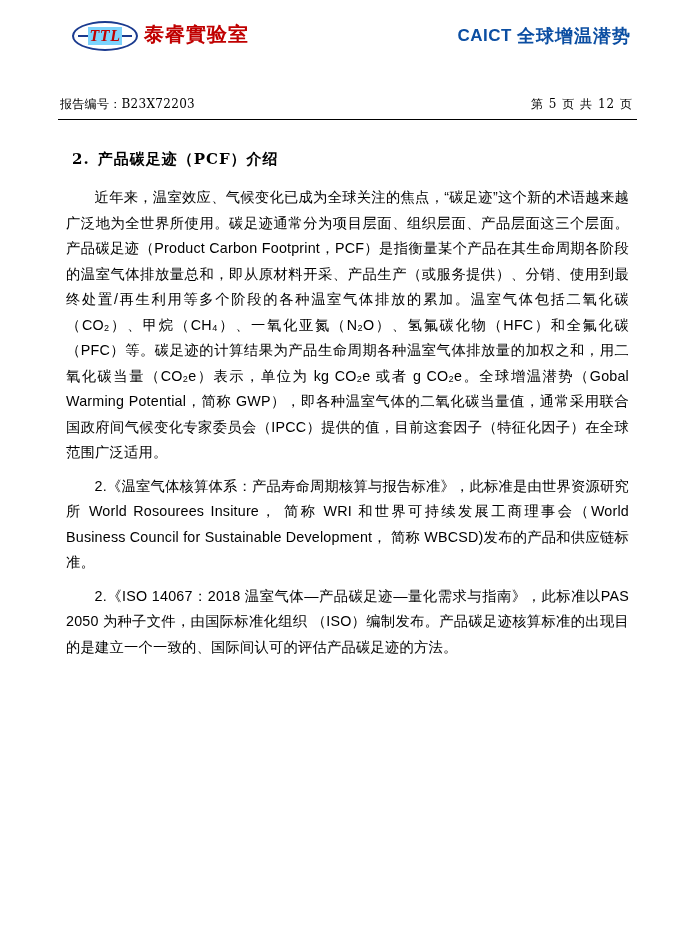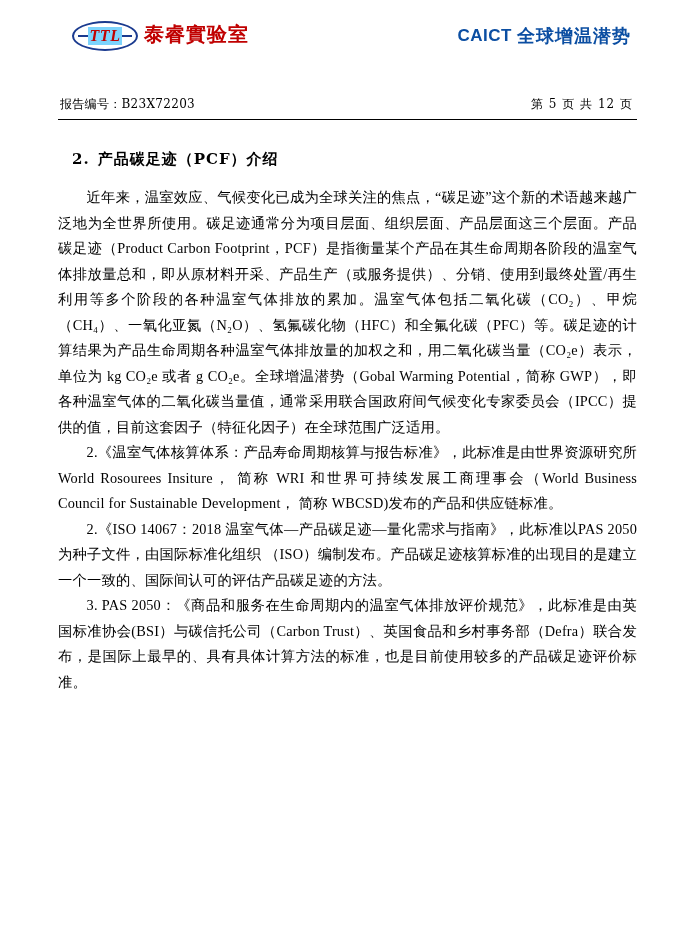--- a/index.html
+++ b/index.html
@@ -135,24 +135,24 @@
     font-weight: bold;
     margin: 30px 0 16px 14px;
     letter-spacing: 1px;
   }
   h1.section-title .num {
     margin-right: 8px;
   }
 
   
   .body-text p {
-    font-family: Liberation Serif, serif;
+    font-family: Liberation Sans, sans-serif;
     font-size: 14.3px;
     line-height: 25.5px;
-    margin: 0;
+    margin: 8px;
     text-align: justify;
     text-justify: inter-ideograph;
     text-indent: 2em;
     letter-spacing: 0.2px;
   }
   .body-text p.listitem {
     text-indent: 2em;
   }
   .body-text p + p {
     margin-top: 0;
@@ -186,16 +186,15 @@
   <hr class="rule">
 
   <h1 class="section-title">
     <span class="num">2.</span><span>产品碳足迹（PCF）介绍</span>
   </h1>
 
   <div class="body-text">
     <p>近年来，温室效应、气候变化已成为全球关注的焦点，“碳足迹”这个新的术语越来越广泛地为全世界所使用。碳足迹通常分为项目层面、组织层面、产品层面这三个层面。产品碳足迹（Product Carbon Footprint，PCF）是指衡量某个产品在其生命周期各阶段的温室气体排放量总和，即从原材料开采、产品生产（或服务提供）、分销、使用到最终处置/再生利用等多个阶段的各种温室气体排放的累加。温室气体包括二氧化碳（CO₂）、甲烷（CH₄）、一氧化亚氮（N₂O）、氢氟碳化物（HFC）和全氟化碳（PFC）等。碳足迹的计算结果为产品生命周期各种温室气体排放量的加权之和，用二氧化碳当量（CO₂e）表示，单位为 kg CO₂e 或者 g CO₂e。全球增温潜势（Gobal Warming Potential，简称 GWP），即各种温室气体的二氧化碳当量值，通常采用联合国政府间气候变化专家委员会（IPCC）提供的值，目前这套因子（特征化因子）在全球范围广泛适用。</p>
     <p class="listitem">2.《温室气体核算体系：产品寿命周期核算与报告标准》，此标准是由世界资源研究所 World Rosourees Insiture， 简称 WRI 和世界可持续发展工商理事会（World Business Council for Sustainable Development， 简称 WBCSD)发布的产品和供应链标准。</p>
     <p class="listitem">2.《ISO 14067：2018 温室气体—产品碳足迹—量化需求与指南》，此标准以PAS 2050 为种子文件，由国际标准化组织 （ISO）编制发布。产品碳足迹核算标准的出现目的是建立一个一致的、国际间认可的评估产品碳足迹的方法。</p>
-    <p class="listitem">3. PAS 2050：《商品和服务在生命周期内的温室气体排放评价规范》，此标准是由英国标准协会(BSI）与碳信托公司（Carbon Trust）、英国食品和乡村事务部（Defra）联合发布，是国际上最早的、具有具体计算方法的标准，也是目前使用较多的产品碳足迹评价标准。</p>
   </div>
 
 </div>
 
 </body></html>

